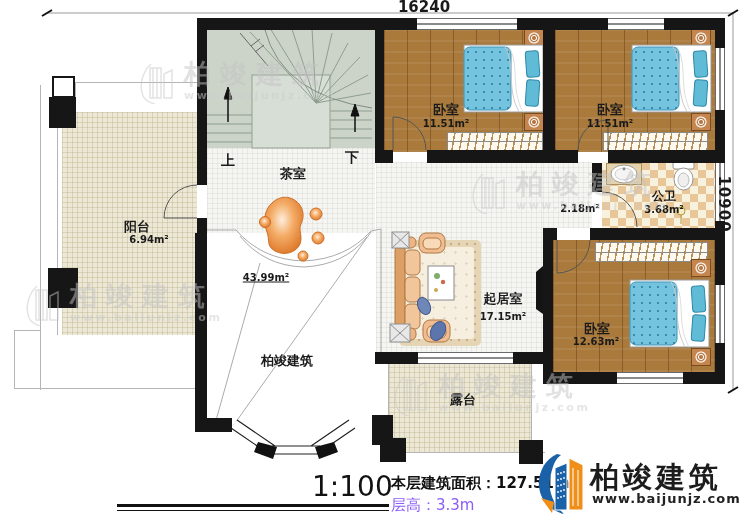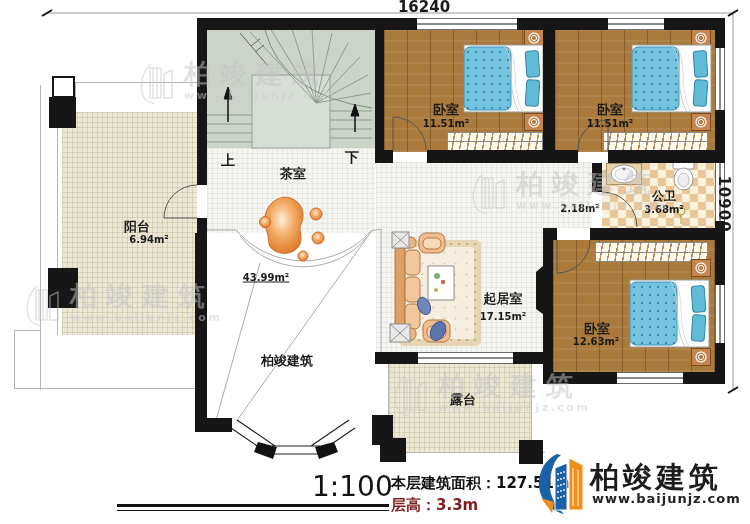--- a/index.html
+++ b/index.html
@@ -55,21 +55,21 @@
 
   .wm{position:absolute;display:flex;align-items:center;gap:8px;opacity:.5;z-index:9;pointer-events:none;}
   .wm-t1{font-size:27px;font-weight:bold;color:#c4c4c4;letter-spacing:9px;white-space:nowrap;line-height:1;}
   .wm-t2{font-size:11px;font-weight:bold;color:#cccccc;letter-spacing:2.5px;white-space:nowrap;margin-top:2px;}
 
   .tb-title{position:absolute;left:118px;top:461px;font-size:36px;font-weight:bold;color:#111;letter-spacing:2px;z-index:10;}
   .tb-scale{position:absolute;left:312px;top:470px;font-size:28px;color:#111;z-index:10;}
   .tb-line1{position:absolute;left:117px;top:504px;width:272px;height:3px;background:#111;z-index:10;}
   .tb-line2{position:absolute;left:117px;top:510px;width:272px;height:1px;background:#111;z-index:10;}
   .tb-area{position:absolute;left:391px;top:474px;font-size:15px;font-weight:bold;color:#111;z-index:10;}
-  .tb-height{position:absolute;left:391px;top:496px;font-size:15px;font-weight:bold;color:#7f1d1d;z-index:10;}
+  .tb-height{position:absolute;left:391px;top:496px;font-size:15px;font-weight:normal;color:#8b5cf6;z-index:10;}
   .logo{position:absolute;left:534px;top:450px;z-index:11;}
   .logo-name{position:absolute;left:590px;top:458px;font-size:29px;font-weight:bold;color:#1c1c1c;letter-spacing:4px;z-index:11;white-space:nowrap;}
   .logo-site{position:absolute;left:592px;top:491px;font-size:13px;font-weight:bold;color:#222;letter-spacing:1px;z-index:11;white-space:nowrap;}
 </style>
 </head>
 <body>
 
 <div id="canvas">
 
   <div class="floor tile-cream" style="left:62px;top:112px;width:135px;height:223px;"></div>

